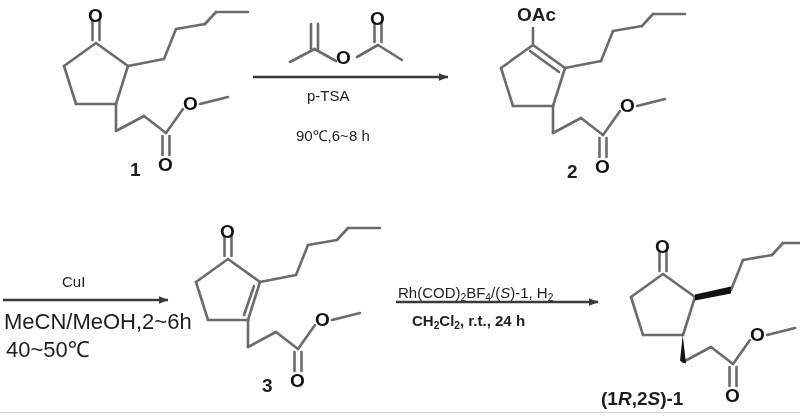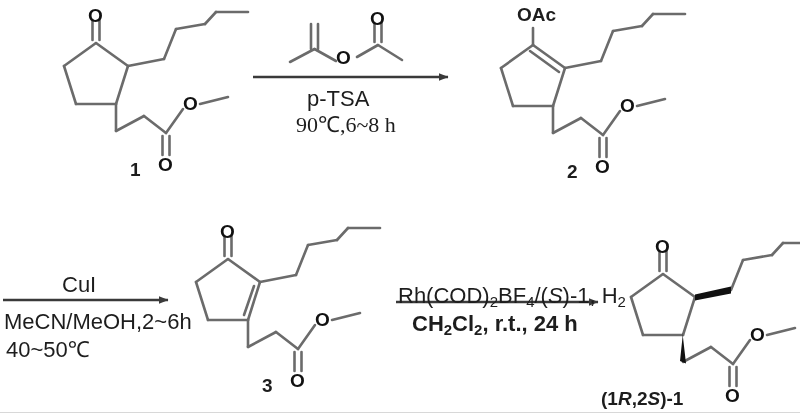--- a/index.html
+++ b/index.html
@@ -23,21 +23,21 @@
     height: 420px;
   }
   .txt {
     position: absolute;
     white-space: nowrap;
     font-family: "Liberation Sans", sans-serif;
     color: #1d1d1d;
     line-height: 1;
   }
   .cond {
-    font-size: 22px;
+    font-size: 15px;
   }
   .cond-sm {
     font-size: 22px;
   }
   .cmpd-label {
     font-size: 19px;
     font-weight: bold;
   }
   .atom {
     font-size: 19px;
@@ -182,21 +182,21 @@
 
 <span class="txt oac" style="left:517px; top:5px;text-align:center;">OAc</span>
 <span class="txt atom" style="left:620px; top:96px;">O</span>
 <span class="txt atom" style="left:595px; top:157px;">O</span>
 <span class="txt cmpd-label" style="left:567px; top:162px;">2</span>
 
 <span class="txt atom" style="left:336px; top:48px;">O</span>
 <span class="txt atom" style="left:370px; top:9px;">O</span>
 
 <span class="txt cond" style="left:307px; top:88px;">p-TSA</span>
-<span class="txt cond" style="left:296px; top:114px;font-family:Liberation Serif, serif;">90℃,6~8 h</span>
+<span class="txt cond" style="left:296px; top:128px;">90℃,6~8 h</span>
 
 <span class="txt cond" style="left:62px; top:274px;">CuI</span>
 <span class="txt cond-sm" style="left:4px; top:311px;">MeCN/MeOH,2~6h</span>
 <span class="txt cond-sm" style="left:6px; top:339px;">40~50℃</span>
 
 <span class="txt cond" style="left:398px; top:270px;margin-top:15px;"><span>Rh(COD)</span><sub>2</sub><span>BF</span><sub>4</sub><span>/(</span><span class="ital">S</span><span>)-1, H</span><sub>2</sub></span>
 
 <span class="txt cond" style="left:412px; top:313px;font-weight:bold;"><span>CH</span><sub>2</sub><span>Cl</span><sub>2</sub><span>, r.t., 24 h</span></span>
 
 <span class="txt atom" style="left:220px; top:222px;">O</span>

